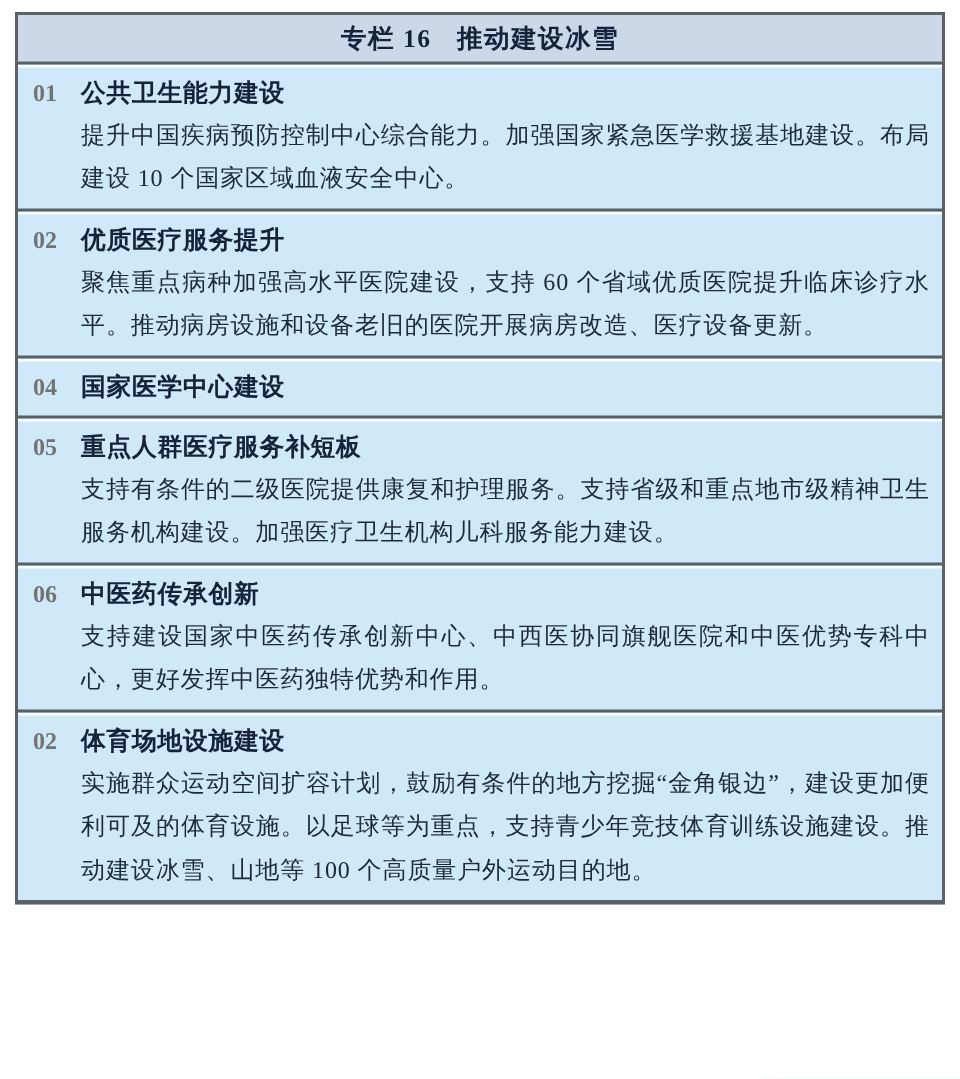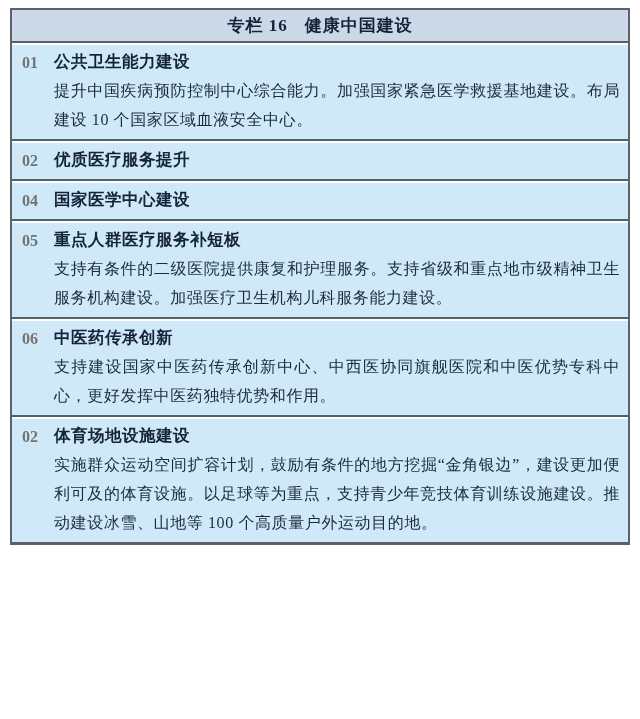--- a/index.html
+++ b/index.html
@@ -71,32 +71,33 @@
   }
 </style>
 </head>
 <body>
 
 <div class="page">
   <div class="panel">
     <div class="panel-header">
       <span>专栏 16</span>
       <span class="title-gap"></span>
-      <span>健康中国建设</span>
+      <span>推动建设冰雪</span>
     </div>
     <div id="sections-container">
   <div class="section">
     <span class="num">01</span>
     <div class="heading">公共卫生能力建设</div>
     <p class="body-text">提升中国疾病预防控制中心综合能力。加强国家紧急医学救援基地建设。布局建设 10 个国家区域血液安全中心。</p>
   </div>
 
   <div class="section">
     <span class="num">02</span>
     <div class="heading">优质医疗服务提升</div>
+    <p class="body-text">聚焦重点病种加强高水平医院建设，支持 60 个省域优质医院提升临床诊疗水平。推动病房设施和设备老旧的医院开展病房改造、医疗设备更新。</p>
   </div>
 
 
   <div class="section">
     <span class="num">04</span>
     <div class="heading">国家医学中心建设</div>
   </div>
 
   <div class="section">
     <span class="num">05</span>

